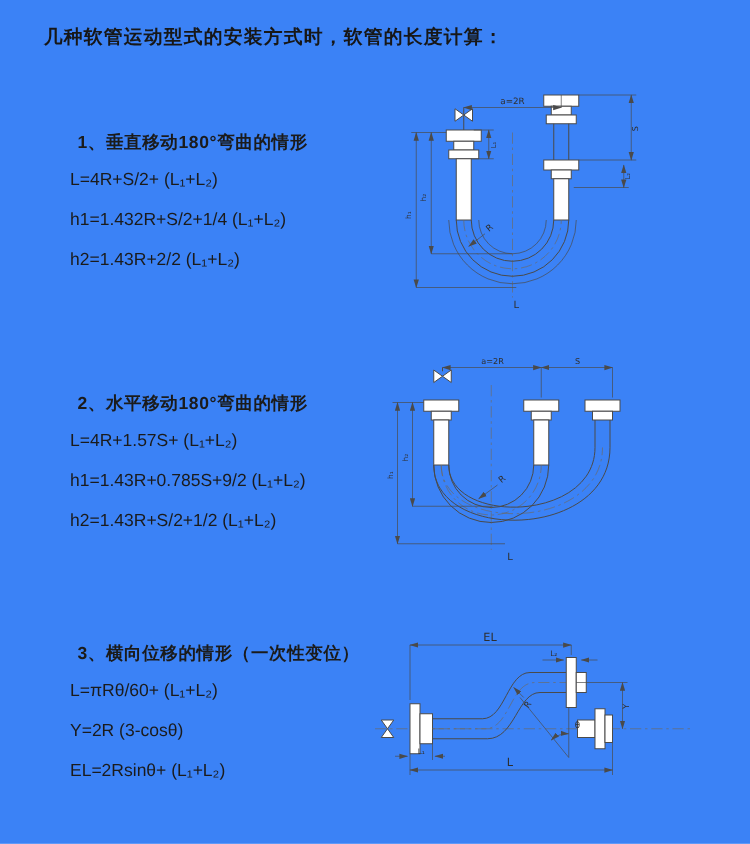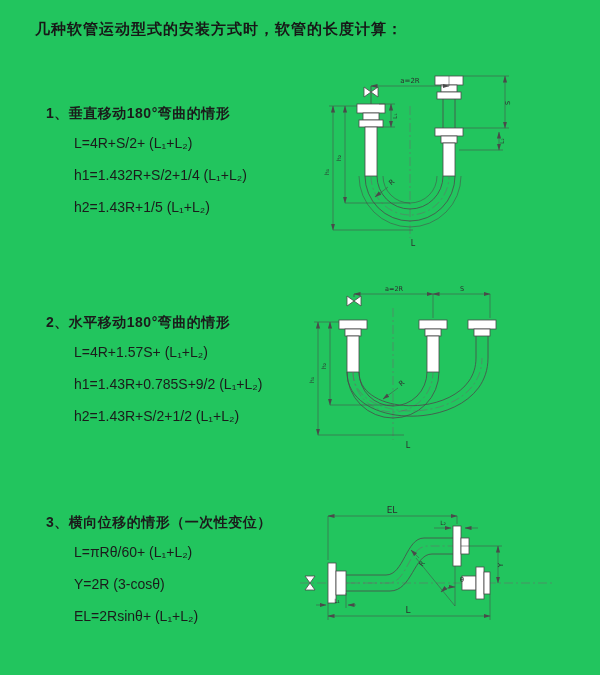--- a/index.html
+++ b/index.html
@@ -1,27 +1,27 @@
 <!DOCTYPE html>
 <html><head>
 <meta charset="utf-8">
 <style>
   html,body{margin:0;padding:0;}
   body{
     width:600px;height:675px;background:#ffffff;position:relative;overflow:hidden;
     font-family:"Liberation Sans","DejaVu Sans",sans-serif;color:#1c1c1c;
   }
-  .page{position:absolute;inset:0;background:#22c55e;}
+  .page{position:absolute;inset:0;background:#3b82f6;}
   .title{
     position:absolute;left:35px;top:20px;font-size:15px;letter-spacing:1px;
     font-weight:600;color:#171717;white-space:nowrap;
   }
   .sec{position:absolute;left:46px;width:280px;}
-  .sec-heading{font-size:14px;font-weight:600;letter-spacing:0.5px;line-height:20px;margin:0 0 11px 0;white-space:nowrap;color:#1b1b1b;}
-  .formula{font-size:14px;line-height:19px;margin:0 0 13px 28px;white-space:nowrap;color:#1b1b1b;}
+  .sec-heading{font-size:14px;font-weight:600;letter-spacing:0.5px;line-height:20px;margin:0 0 11px 16px;white-space:nowrap;color:#1b1b1b;}
+  .formula{font-size:14px;line-height:19px;margin:0 0 13px 10px;white-space:nowrap;color:#1b1b1b;}
   #sec1{top:103px}
   #sec2{top:312px}
   #sec3{top:512px}
   .diag{position:absolute;}
   #diag1{left:313px;top:70px;width:212px;height:184px;}
   #diag2{left:306px;top:280px;width:238px;height:182px;}
   #diag3{left:298px;top:496px;width:262px;height:152px;}
   svg .ln{fill:none;stroke:#4a4a4a;stroke-width:.8;}
   svg .thin{fill:none;stroke:#4a4a4a;stroke-width:.55;}
   svg .cl{fill:none;stroke:#6a6a6a;stroke-width:.55;stroke-dasharray:9 3 2 3;}
@@ -32,21 +32,21 @@
 <body>
 
 <div class="page">
 
   <div class="title">几种软管运动型式的安装方式时，软管的长度计算：</div>
 
   <section class="sec" id="sec1">
     <div class="sec-heading">1、垂直移动180°弯曲的情形</div>
     <div class="formula">L=4R+S/2+ (L₁+L₂)</div>
     <div class="formula">h1=1.432R+S/2+1/4 (L₁+L₂)</div>
-    <div class="formula">h2=1.43R+1/5 (L₁+L₂)</div>
+    <div class="formula">h2=1.43R+2/2 (L₁+L₂)</div>
   </section>
 
   <section class="sec" id="sec2">
     <div class="sec-heading">2、水平移动180°弯曲的情形</div>
     <div class="formula">L=4R+1.57S+ (L₁+L₂)</div>
     <div class="formula">h1=1.43R+0.785S+9/2 (L₁+L₂)</div>
     <div class="formula">h2=1.43R+S/2+1/2 (L₁+L₂)</div>
   </section>
 
   <section class="sec" id="sec3">

